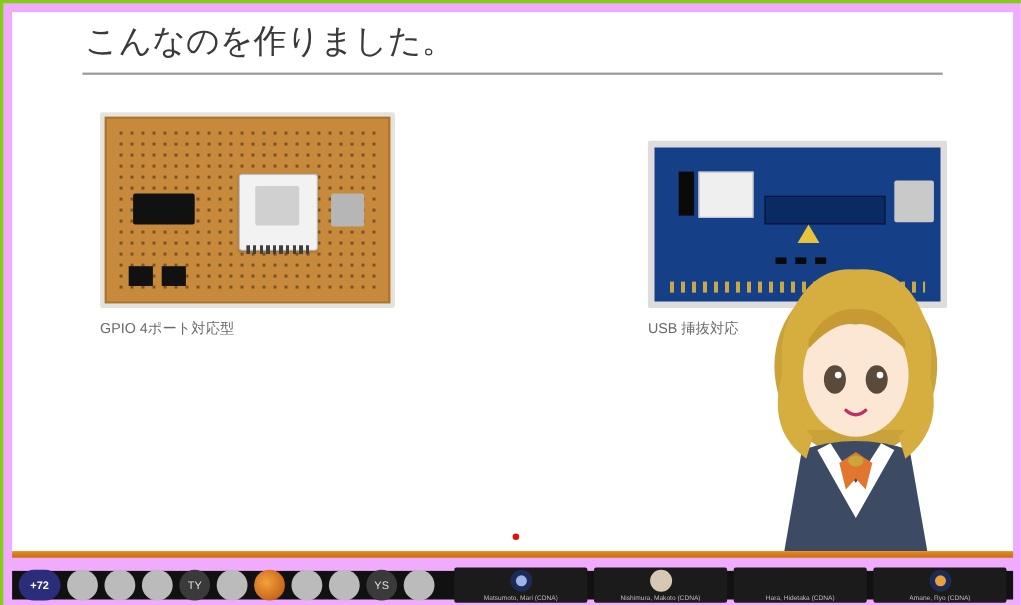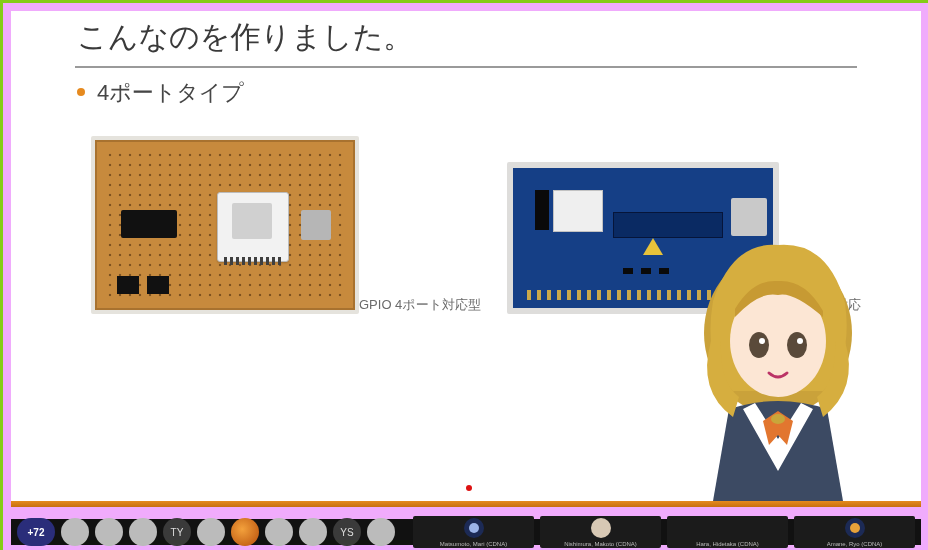--- a/index.html
+++ b/index.html
@@ -4,21 +4,21 @@
 <style>
   html,body{margin:0;padding:0;width:928px;height:550px;font-family:"Hiragino Kaku Gothic ProN","Meiryo",sans-serif;background:#fff;color:#333;overflow:hidden}
   .frame{border:3px solid #84cc16;width:926px;height:548px;position:relative;background:#f0abfc}
   .slide{position:absolute;left:8px;top:8px;right:8px;bottom:48px;background:#fff}
   .title{font-size:30px;font-weight:500;color:#3a3a3a;padding:6px 66px 2px}
   .rule{height:2px;background:#9a9a9a;margin:6px 64px 10px}
   .bullets{list-style:none;margin:0;padding:0 0 0 86px}
   .bullets li{font-size:22px;color:#464646;margin:4px 0;position:relative}
   .bullets li::before{content:"";position:absolute;left:-20px;top:10px;width:8px;height:8px;border-radius:50%;background:#e68a1f}
   .figrow{display:flex;justify-content:space-between;align-items:flex-end;padding:24px 60px 0 80px}
-  .fig{display:flex;flex-direction:row;align-items:flex-end}
+  .fig{display:flex;flex-direction:column;align-items:flex-start}
   .cap{font-size:13px;color:#6b6b6b;margin-top:10px}
   
   .board-a{width:260px;height:170px;background:#c78a3d;border:4px solid #e5e3dd;border-radius:2px;position:relative;box-shadow:inset 0 0 0 2px #a8722f}
   .board-a::before{content:"";position:absolute;inset:10px;background:
     radial-gradient(circle,#7d5321 1.3px,transparent 1.6px) 0 0/10px 10px}
   .chip-blk{position:absolute;width:56px;height:28px;background:#111;border-radius:2px}
   .chip-blk.a{left:26px;top:70px}
   .mod-w{position:absolute;left:122px;top:52px;width:70px;height:68px;background:#f2f2f2;border:1px solid #bcbcbc;border-radius:3px;box-shadow:0 1px 2px rgba(0,0,0,.2)}
   .mod-w::after{content:"";position:absolute;left:6px;right:6px;bottom:-4px;height:8px;background:repeating-linear-gradient(90deg,#3f3f3f 0 3px,transparent 3px 6px)}
   .mod-w .shield{position:absolute;left:14px;top:10px;width:40px;height:36px;background:#d0d0d0;border-radius:2px}
@@ -51,21 +51,20 @@
   .spacer{flex:0 0 6px}
 </style>
 </head>
 <body>
 
 <div class="frame">
   <div class="slide">
     <div class="title">こんなのを作りました。</div>
     <div class="rule"></div>
     <ul class="bullets">
-      <li>4ポートタイプ</li>
     </ul>
 
     <div class="figrow">
       <div class="fig">
         <div class="board-a">
           <div class="chip-blk a"></div>
           <div class="mod-w">
               <div class="shield"></div>
             </div>
           <div class="usb-a"></div>

